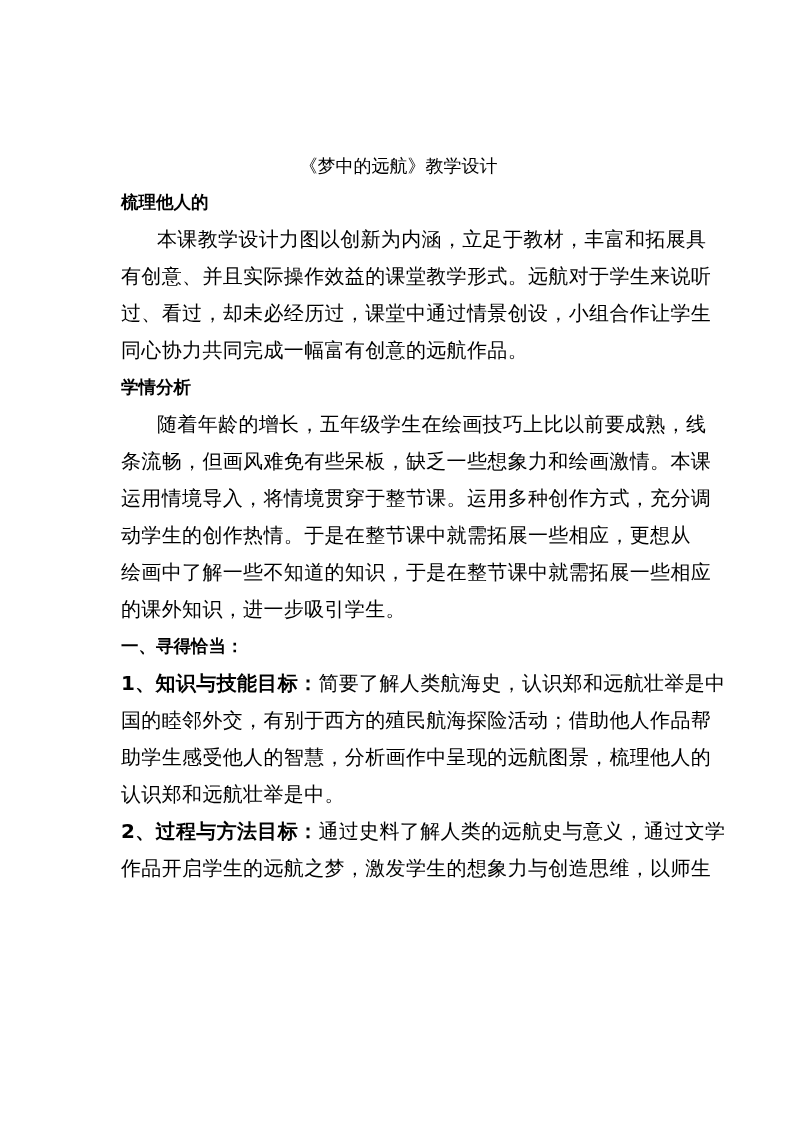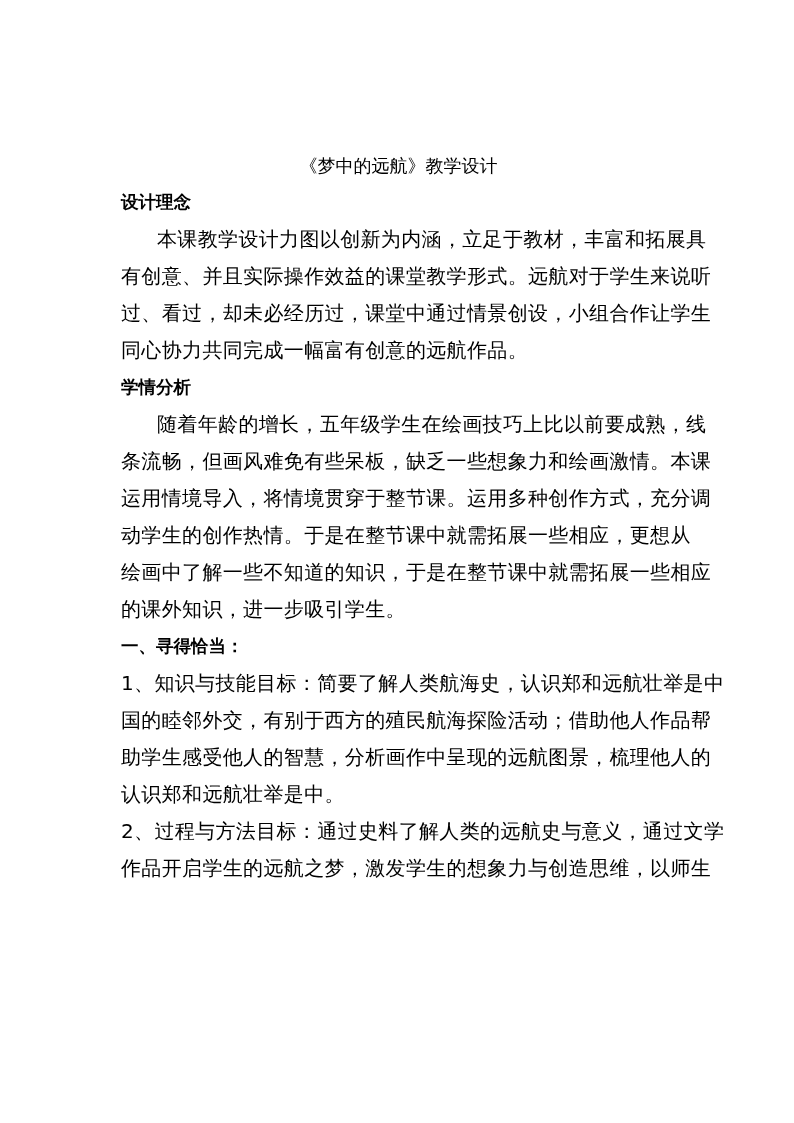--- a/index.html
+++ b/index.html
@@ -4,29 +4,29 @@
 <style>
   html, body { margin: 0; padding: 0; background: #ffffff; }
   body { width: 794px; height: 1123px; position: relative; overflow: hidden;
          font-family: "DejaVu Sans", sans-serif; color: #000; }
   .page { position: absolute; left: 121px; top: 100px; width: 565px; }
   .title { text-align: center; font-size: 18px; line-height: 36px; height: 36px; margin-left: -10px; margin-top: 48px; }
   .heading { font-weight: bold; font-size: 17.5px; line-height: 37px; height: 37px; }
   .para { font-size: 20px; line-height: 37px; text-align: justify; text-align-last: left; letter-spacing: 0.35px; }
   .line { display: block; white-space: nowrap; height: 37px; }
   .indent { padding-left: 36px; }
-  b { font-weight: normal; }
+  b { font-weight: bold; }
 </style>
 </head>
 <body>
 
 <div class="page">
   <div class="title">《梦中的远航》教学设计</div>
 
-  <div class="heading">设计理念</div>
+  <div class="heading">梳理他人的</div>
   <div class="para">
     <span class="line indent">本课教学设计力图以创新为内涵，立足于教材，丰富和拓展具</span>
     <span class="line">有创意、并且实际操作效益的课堂教学形式。远航对于学生来说听</span>
     <span class="line">过、看过，却未必经历过，课堂中通过情景创设，小组合作让学生</span>
     <span class="line">同心协力共同完成一幅富有创意的远航作品。</span>
   </div>
 
   <div class="heading">学情分析</div>
   <div class="para">
     <span class="line indent">随着年龄的增长，五年级学生在绘画技巧上比以前要成熟，线</span>

